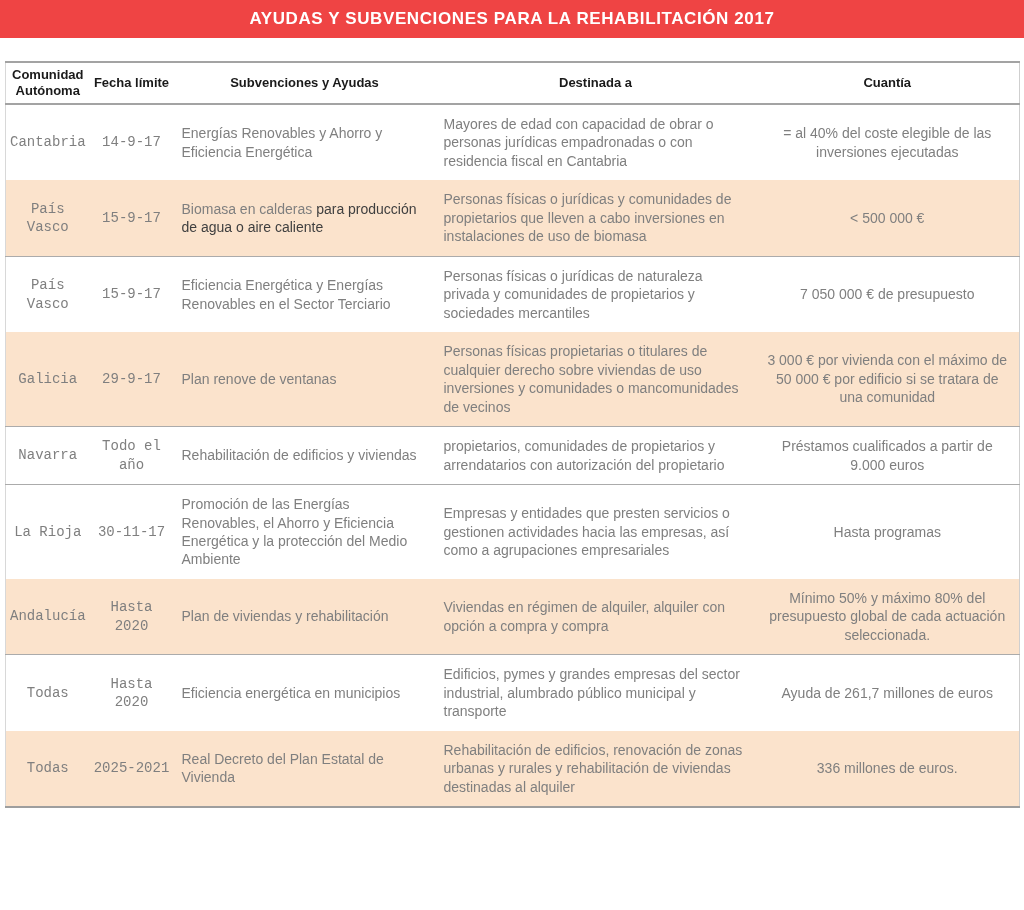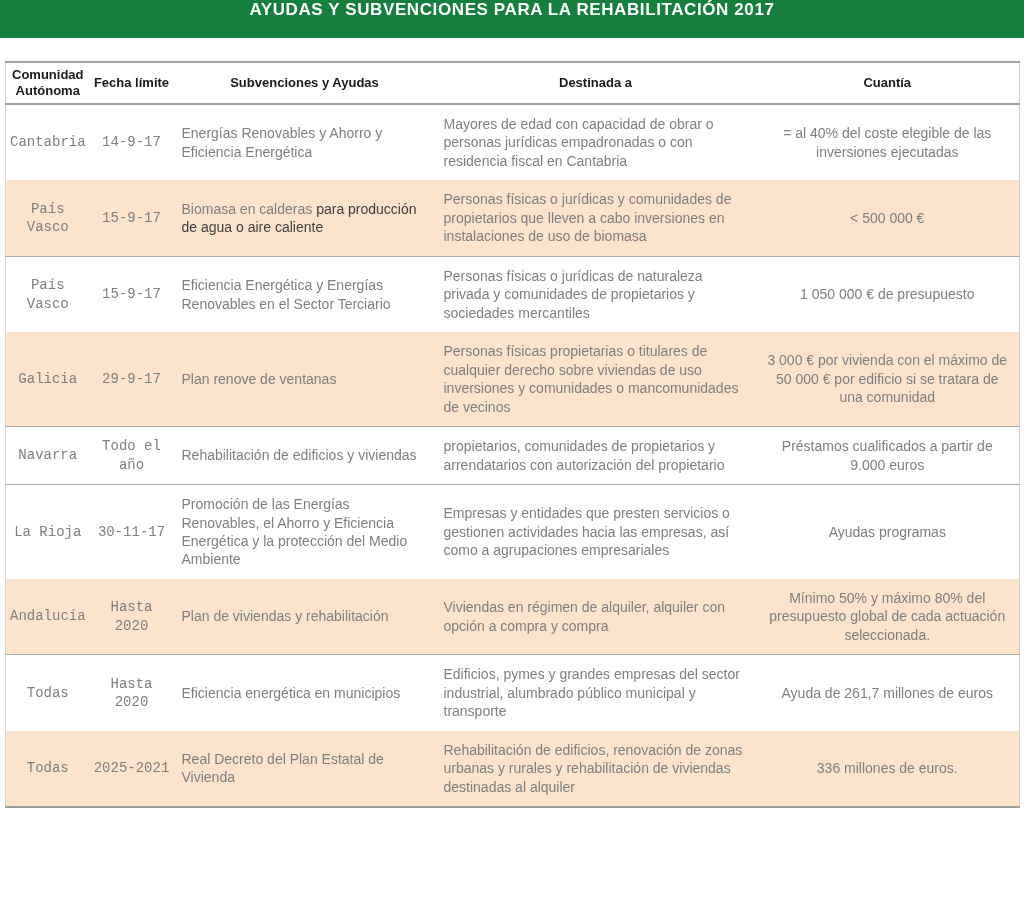--- a/index.html
+++ b/index.html
@@ -7,22 +7,23 @@
     padding: 0;
     width: 1024px;
     height: 910px;
     background: #ffffff;
     font-family: "Liberation Sans", sans-serif;
     overflow: hidden;
   }
   .banner {
     width: 100%;
     height: 38px;
-    background: #15803d;
+    background: #ef4444;
     display: flex;
+    align-items: center;
     justify-content: center;
   }
   .banner h1 {
     margin: 0;
     color: #ffffff;
     font-size: 17px;
     font-weight: bold;
     letter-spacing: 0.6px;
   }
   table.subsidies {
@@ -105,42 +106,42 @@
           <td class="c-center">15-9-17</td>
           <td class="c-left"><span>Biomasa en calderas </span><span class="dark">para producción de agua o aire caliente</span></td>
           <td class="c-left">Personas físicas o jurídicas y comunidades de propietarios que lleven a cabo inversiones en instalaciones de uso de biomasa</td>
           <td class="c-center">&lt; 500 000 €</td>
         </tr>
         <tr>
           <td class="c-center">País Vasco</td>
           <td class="c-center">15-9-17</td>
           <td class="c-left"><span>Eficiencia Energética y Energías Renovables en el Sector Terciario</span></td>
           <td class="c-left">Personas físicas o jurídicas de naturaleza privada y comunidades de propietarios y sociedades mercantiles</td>
-          <td class="c-center">1 050 000 € de presupuesto</td>
+          <td class="c-center">7 050 000 € de presupuesto</td>
         </tr>
         <tr class="shaded">
           <td class="c-center">Galicia</td>
           <td class="c-center">29-9-17</td>
           <td class="c-left"><span>Plan renove de ventanas</span></td>
           <td class="c-left">Personas físicas propietarias o titulares de cualquier derecho sobre viviendas de uso inversiones y comunidades o mancomunidades de vecinos</td>
           <td class="c-center">3 000 € por vivienda con el máximo de 50 000 € por edificio si se tratara de una comunidad</td>
         </tr>
         <tr>
           <td class="c-center">Navarra</td>
           <td class="c-center">Todo el año</td>
           <td class="c-left"><span>Rehabilitación de edificios y viviendas</span></td>
           <td class="c-left">propietarios, comunidades de propietarios y arrendatarios con autorización del propietario</td>
           <td class="c-center">Préstamos cualificados a partir de 9.000 euros</td>
         </tr>
         <tr>
           <td class="c-center">La Rioja</td>
           <td class="c-center">30-11-17</td>
           <td class="c-left"><span>Promoción de las Energías Renovables, el Ahorro y Eficiencia Energética y la protección del Medio Ambiente</span></td>
           <td class="c-left">Empresas y entidades que presten servicios o gestionen actividades hacia las empresas, así como a agrupaciones empresariales</td>
-          <td class="c-center">Ayudas programas</td>
+          <td class="c-center">Hasta programas</td>
         </tr>
         <tr class="shaded">
           <td class="c-center">Andalucía</td>
           <td class="c-center">Hasta 2020</td>
           <td class="c-left"><span>Plan de viviendas y rehabilitación</span></td>
           <td class="c-left">Viviendas en régimen de alquiler, alquiler con opción a compra y compra</td>
           <td class="c-center">Mínimo 50% y máximo 80% del presupuesto global de cada actuación seleccionada.</td>
         </tr>
         <tr>
           <td class="c-center">Todas</td>

